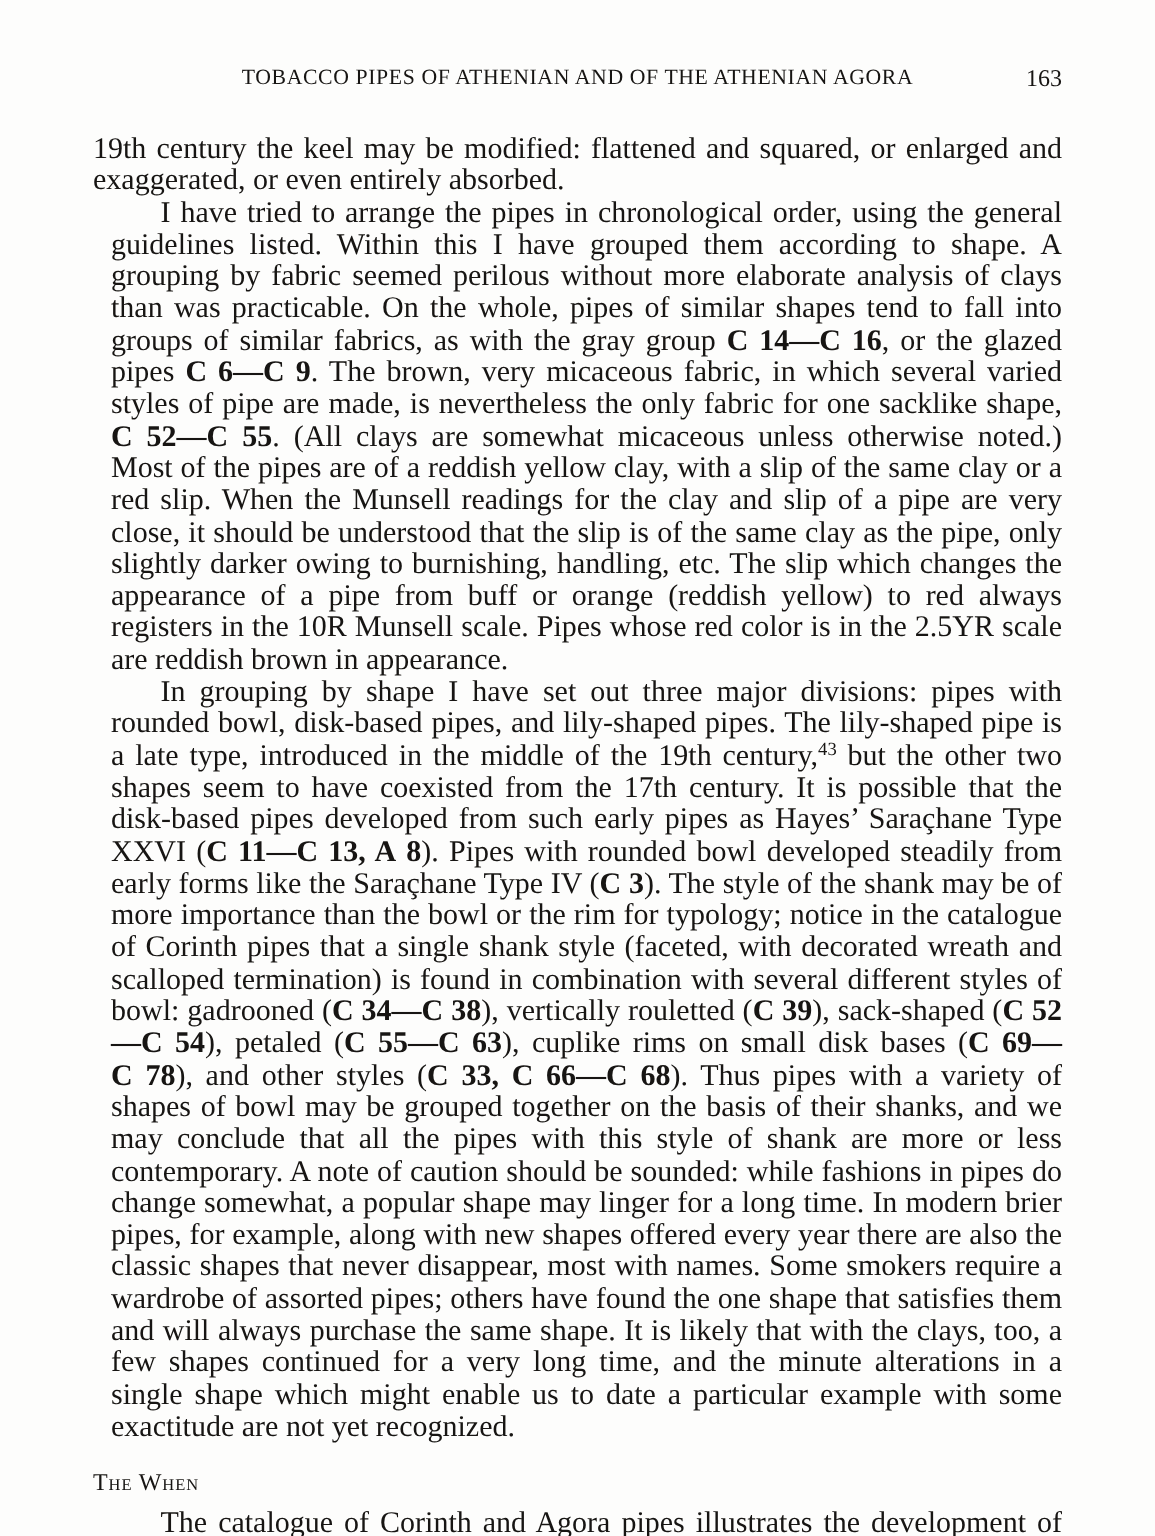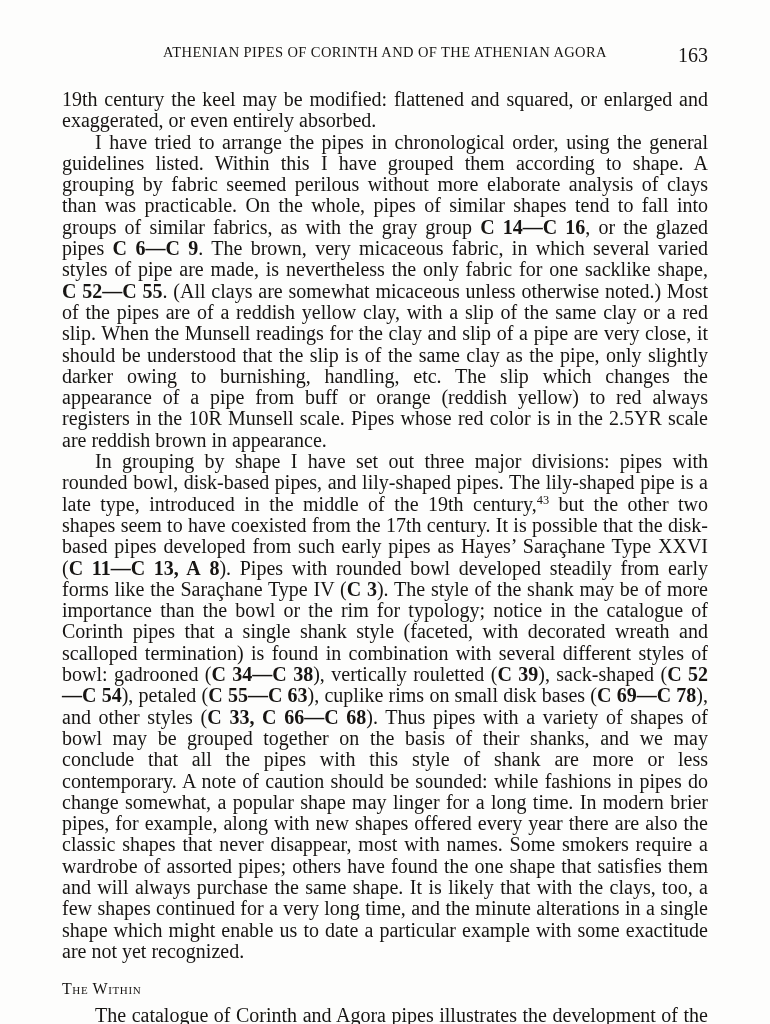--- a/index.html
+++ b/index.html
@@ -26,30 +26,31 @@
   .running-head-title {
     text-align: center;
     font-size: 14.5px;
     letter-spacing: 0.4px;
     white-space: nowrap;
   }
   .page-number {
     position: absolute;
     right: 0;
     top: 0;
-    font-size: 20px;
+    font-size: 16px;
   }
   .body-text p.para {
     margin: 0;
     font-size: 20px;
     line-height: 21.3px;
     text-align: justify;
   }
   .body-text p.para.indent {
     text-indent: 33px;
+    margin-left: 12px;
   }
   .body-text p.heading {
     margin: 16px 0 6px 0;
     font-variant: small-caps;
     font-size: 16px;
     letter-spacing: 0.6px;
     line-height: 21px;
   }
   .b { font-weight: bold; }
   .i { }
@@ -64,26 +65,26 @@
     font-size: 14px;
     line-height: 19px;
     text-indent: 14px;
   }
 </style>
 </head>
 <body>
 
 <div class="page">
   <div class="running-head">
-    <div class="running-head-title">ATHENIAN PIPES OF CORINTH AND OF THE ATHENIAN AGORA</div>
+    <div class="running-head-title">TOBACCO PIPES OF ATHENIAN AND OF THE ATHENIAN AGORA</div>
     <div class="page-number">163</div>
   </div>
 
   <div class="body-text">
       <p class="para"><span>19th century the keel may be modified: flattened and squared, or enlarged and exaggerated, or even entirely absorbed.</span></p>
       <p class="para indent"><span>I have tried to arrange the pipes in chronological order, using the general guidelines listed. Within this I have grouped them according to shape. A grouping by fabric seemed perilous without more elaborate analysis of clays than was practicable. On the whole, pipes of similar shapes tend to fall into groups of similar fabrics, as with the gray group </span><span class="b">C&nbsp;14—C&nbsp;16</span><span>, or the glazed pipes </span><span class="b">C&nbsp;6—C&nbsp;9</span><span>. The brown, very micaceous fabric, in which several varied styles of pipe are made, is nevertheless the only fabric for one sacklike shape, </span><span class="b">C&nbsp;52—C&nbsp;55</span><span>. (All clays are somewhat micaceous unless otherwise noted.) Most of the pipes are of a reddish yellow clay, with a slip of the same clay or a red slip. When the Munsell readings for the clay and slip of a pipe are very close, it should be understood that the slip is of the same clay as the pipe, only slightly darker owing to burnishing, handling, etc. The slip which changes the appearance of a pipe from buff or orange (reddish yellow) to red always registers in the 10R Munsell scale. Pipes whose red color is in the 2.5YR scale are reddish brown in appearance.</span></p>
       <p class="para indent"><span>In grouping by shape I have set out three major divisions: pipes with rounded bowl, disk-based pipes, and lily-shaped pipes. The lily-shaped pipe is a late type, introduced in the middle of the 19th century,</span><span class="sup">43</span><span> but the other two shapes seem to have coexisted from the 17th century. It is possible that the disk-based pipes developed from such early pipes as Hayes’ Saraçhane Type XXVI (</span><span class="b">C&nbsp;11—C&nbsp;13, A&nbsp;8</span><span>). Pipes with rounded bowl developed steadily from early forms like the Saraçhane Type IV (</span><span class="b">C&nbsp;3</span><span>). The style of the shank may be of more importance than the bowl or the rim for typology; notice in the catalogue of Corinth pipes that a single shank style (faceted, with decorated wreath and scalloped termination) is found in combination with several different styles of bowl: gadrooned (</span><span class="b">C&nbsp;34—C&nbsp;38</span><span>), vertically rouletted (</span><span class="b">C&nbsp;39</span><span>), sack-shaped (</span><span class="b">C&nbsp;52—C&nbsp;54</span><span>), petaled (</span><span class="b">C&nbsp;55—C&nbsp;63</span><span>), cuplike rims on small disk bases (</span><span class="b">C&nbsp;69—C&nbsp;78</span><span>), and other styles (</span><span class="b">C&nbsp;33, C&nbsp;66—C&nbsp;68</span><span>). Thus pipes with a variety of shapes of bowl may be grouped together on the basis of their shanks, and we may conclude that all the pipes with this style of shank are more or less contemporary. A note of caution should be sounded: while fashions in pipes do change somewhat, a popular shape may linger for a long time. In modern brier pipes, for example, along with new shapes offered every year there are also the classic shapes that never disappear, most with names. Some smokers require a wardrobe of assorted pipes; others have found the one shape that satisfies them and will always purchase the same shape. It is likely that with the clays, too, a few shapes continued for a very long time, and the minute alterations in a single shape which might enable us to date a particular example with some exactitude are not yet recognized.</span></p>
-      <p class="heading"><span>The Within</span></p>
+      <p class="heading"><span>The When</span></p>
       <p class="para indent"><span>The catalogue of Corinth and Agora pipes illustrates the development of the clay chibouk bowl as far as it can be pieced together. The first shapes are small, the angle between the axis of the bowl and of the shank is 90° or more, and the shank simply emerges from the wall near the bottom of the bowl (</span><span class="b">C&nbsp;1, C&nbsp;2</span><span>). The shanks are slender and the openings small;</span></p>
     </div>
 
   <div class="footnote"><span class="sup">43</span><span> F. W. Fairholt, </span><span class="i">Tobacco, Its History and Associations</span><span>, London 1859, p. 138.</span></div>
 </div>
 
 </body></html>

